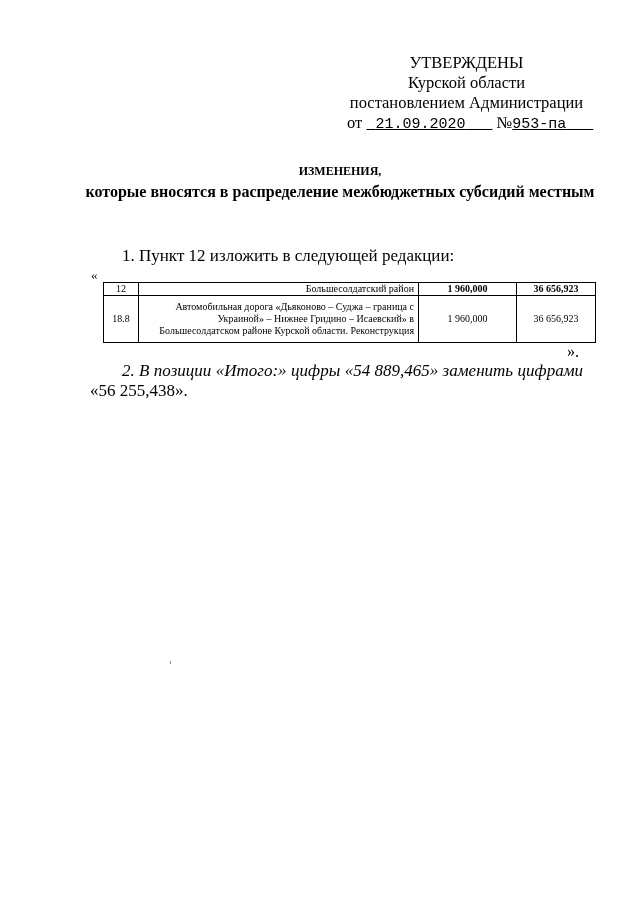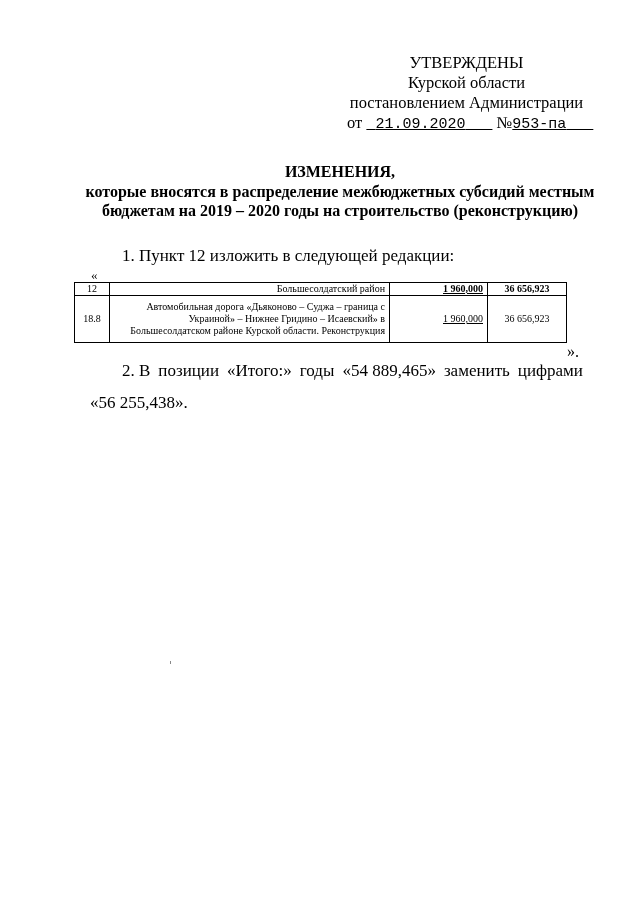--- a/index.html
+++ b/index.html
@@ -39,52 +39,52 @@
     .title-block {
       position: absolute;
       left: 80px;
       top: 162px;
       width: 520px;
       text-align: center;
       font-weight: bold;
       font-size: 16px;
       line-height: 19px;
     }
-    .title-block .main-title { display: block; font-size: 16px; margin-bottom: 1px; text-align: center; }
+    .title-block .main-title { display: block; font-size: 12px; margin-bottom: 1px; text-align: center; }
     .title-block .sub { display: block; white-space: nowrap; }
     .para1 {
       position: absolute;
       left: 122px;
       top: 246px;
       font-size: 17px;
       white-space: nowrap;
     }
     .quote-open {
       position: absolute;
       left: 91px;
       top: 267px;
       font-size: 13px;
     }
     table.changes {
       position: absolute;
-      left: 74px;
+      left: 103px;
       top: 282px;
       width: 493px;
       border-collapse: collapse;
       font-size: 10px;
       line-height: 12px;
     }
     table.changes td {
       border: 1px solid #000;
       padding: 0 4px;
       vertical-align: middle;
     }
     table.changes td.num { width: 30px; text-align: center; padding: 0 2px; }
     table.changes td.name { width: 271px; text-align: right; }
-    table.changes td.v1 { width: 89px; text-align: right; text-decoration: underline; }
+    table.changes td.v1 { width: 89px; text-align: center; }
     table.changes td.v2 { width: 70px; text-align: center; }
     table.changes tr.row-district td { font-weight: bold; height: 11px; }
     table.changes tr.row-district td.num { font-weight: normal; }
     table.changes tr.row-district td.name { font-weight: normal; }
     table.changes tr.row-object td { height: 46px; }
     .quote-close {
       position: absolute;
       left: 567px;
       top: 343px;
       font-size: 16px;
@@ -95,22 +95,23 @@
       top: 361px;
       width: 493px;
       font-size: 17px;
       line-height: 20px;
     }
     .para2 .l1 {
       display: flex;
       justify-content: space-between;
       padding-left: 32px;
       white-space: nowrap;
+      font-style: italic;
     }
-    .para2 .l2 { display: block; white-space: nowrap; margin-top: 12px; }
+    .para2 .l2 { display: block; white-space: nowrap; }
     .speck {
       position: absolute;
       left: 170px;
       top: 661px;
       width: 1px;
       height: 3px;
       background: #888;
     }
   </style>
 </head>
@@ -123,21 +124,20 @@
   <span class="date-line">
     <span>от</span>
     <span class="mono">&nbsp;<span>21.09.2020</span>&nbsp;&nbsp;&nbsp;</span>
     <span>№</span><span class="mono"><span>953-па</span>&nbsp;&nbsp;&nbsp;</span>
   </span>
 </div>
 
 <div class="title-block">
   <span class="main-title">ИЗМЕНЕНИЯ,</span>
   <span class="sub">которые вносятся в распределение межбюджетных субсидий местным</span>
-  <span class="sub">бюджетам на 2019 – 2020 годы на строительство (реконструкцию)</span>
 </div>
 
 <div class="para1">1. Пункт 12 изложить в следующей редакции:</div>
 
 <div class="quote-open">«</div>
 
 <table class="changes">
   <tbody>
       <tr class="row-district">
     <td class="num">12</td>
@@ -154,21 +154,21 @@
 </tbody>
   </table>
 
 <div class="quote-close">».</div>
 
 <div class="para2">
   <span class="l1">
     <span>2. В</span>
     <span>позиции</span>
     <span>«Итого:»</span>
-    <span>годы</span>
+    <span>цифры</span>
     <span>«54 889,465»</span>
     <span>заменить</span>
     <span>цифрами</span>
   </span>
   <span class="l2">«56 255,438».</span>
 </div>
 
 <div class="speck"></div>
 
 </body></html>

